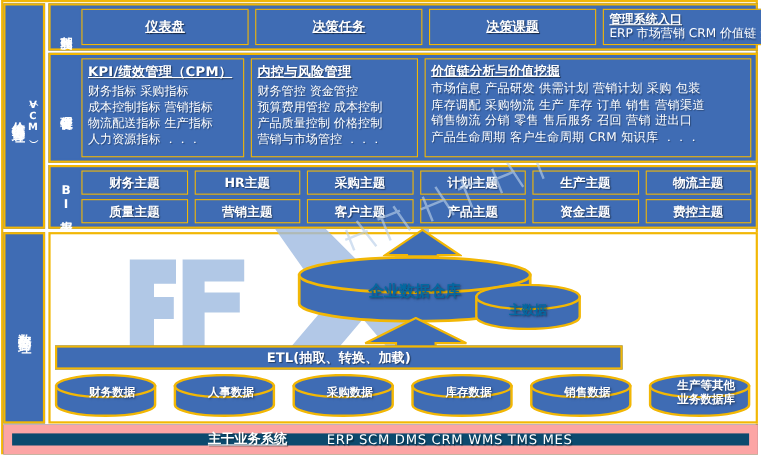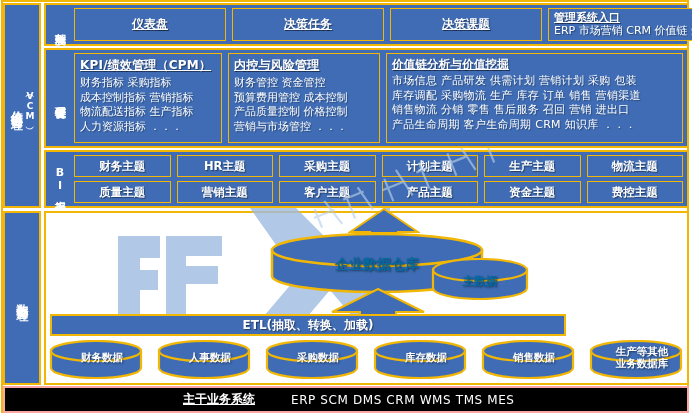--- a/index.html
+++ b/index.html
@@ -182,21 +182,21 @@
     text-align:center;color:#ffffff;font-weight:bold;font-size:10.5px;
     line-height:12px;
     text-shadow:1px 1px 2px rgba(0,0,0,.5);
     pointer-events:none;
   }
   .src-label.two{top:5px;}
 
   
   #bottom-bar{
     position:absolute;left:3px;top:386px;width:686px;height:27px;
-    background:#000000;border:2px solid #fca5a5;box-sizing:border-box;
+    background:#0c4a6e;border:8px solid #fca5a5;box-sizing:border-box;
     display:flex;align-items:center;
     color:#ffffff;
   }
   #bottom-title{
     font-weight:bold;font-size:12px;text-decoration:underline;
     margin-left:178px;text-shadow:1px 1px 1px rgba(0,0,0,.4);
   }
   #bottom-systems{
     font-size:12px;margin-left:36px;letter-spacing:.6px;
     text-shadow:1px 1px 1px rgba(0,0,0,.35);

